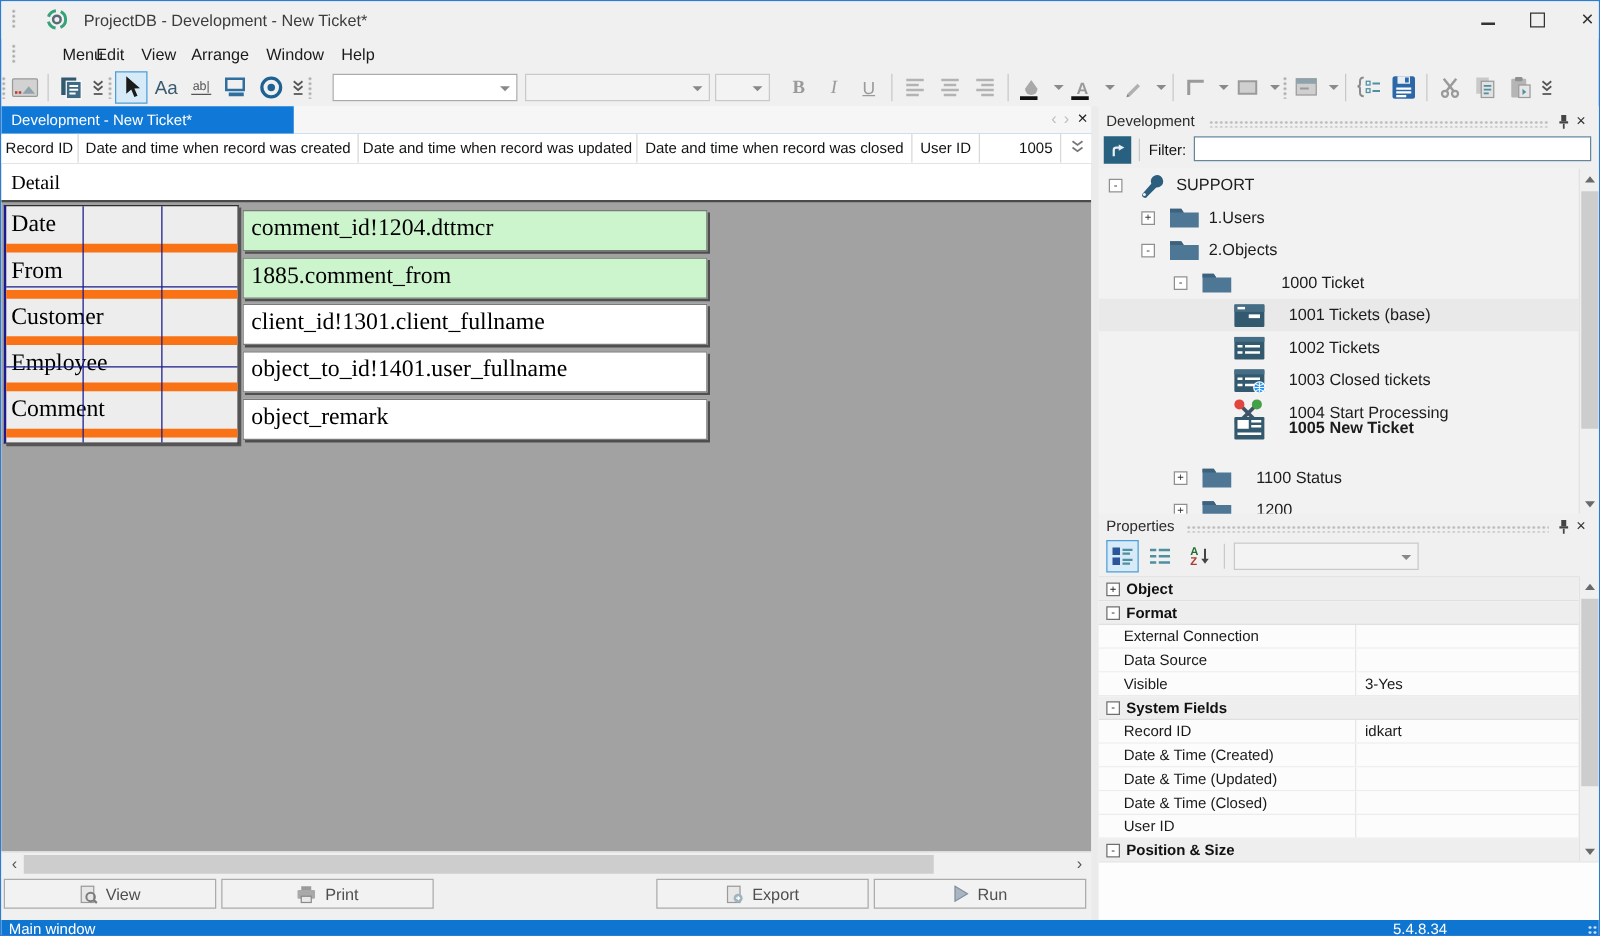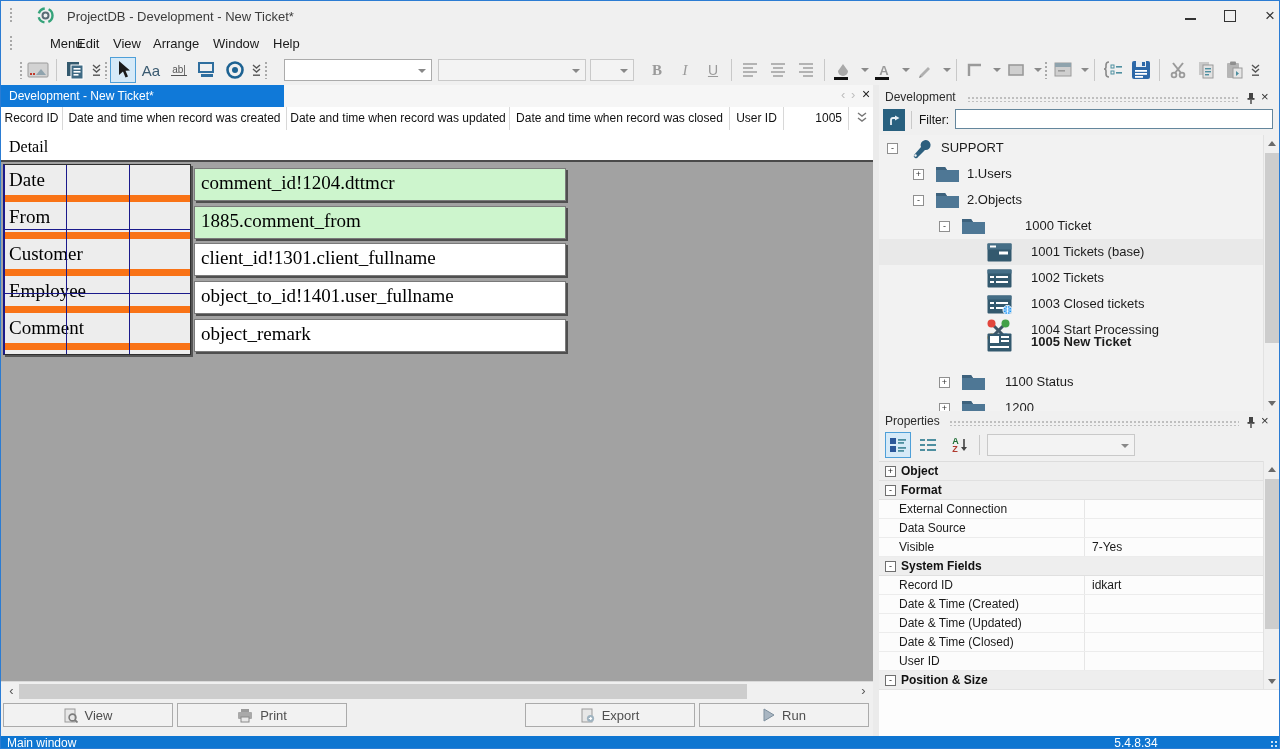--- a/index.html
+++ b/index.html
@@ -11,38 +11,38 @@
   
   .titlebar{position:absolute;left:0;top:0;width:100%;height:30px;background:#f0f0f0;}
   .title-text{position:absolute;left:66px;top:8px;font-size:13px;color:#3c3c3c;}
   .wbtn{position:absolute;top:0;width:42px;height:30px;display:flex;align-items:center;justify-content:center;color:#333;font-size:15px;}
   .max-glyph{width:10px;height:10px;border:1.5px solid #333;}
   .min-glyph{width:11px;height:2px;background:#333;margin-top:6px;}
   .menubar{position:absolute;left:0;top:30px;width:100%;height:24px;}
   .menu-item{position:absolute;top:3px;font-size:13px;color:#1a1a1a;padding:2px 4px;}
   .grip{width:4px;height:18px;background-image:radial-gradient(#a9a9a9 1px,transparent 1.2px);background-size:4px 4px;}
   
-  .toolbar{position:absolute;left:0;top:54px;width:100%;height:30px;display:flex;align-items:center;gap:2px;padding-left:18px;box-sizing:border-box;}
+  .toolbar{position:absolute;left:0;top:54px;width:100%;height:30px;display:flex;align-items:center;gap:2px;padding-left:0;box-sizing:border-box;}
   .tbi{height:26px;min-width:26px;display:flex;align-items:center;justify-content:center;position:relative;}
   .tbi.sel{border:1px solid #4e9fd8;background:#d6eaf8;box-sizing:border-box;}
   .tsep{width:1px;height:22px;background:#c8c8c8;margin:0 3px;}
   .ovf{display:flex;flex-direction:column;align-items:center;justify-content:center;width:12px;gap:1px;}
   .ddarrow{width:0;height:0;border-left:4px solid transparent;border-right:4px solid transparent;border-top:4px solid #8a8a8a;margin-left:3px;}
   .combo{height:22px;background:#fff;border:1px solid #ababab;position:relative;box-sizing:border-box;}
   .combo.disabled{background:#f3f3f3;border-color:#c9c9c9;}
   .combo .ca{position:absolute;right:5px;top:9px;width:0;height:0;border-left:4px solid transparent;border-right:4px solid transparent;border-top:4px solid #888;}
   .glyphB{font-size:15px;font-weight:bold;color:#9a9a9a;font-family:"Liberation Serif",serif;}
   .glyphI{font-size:15px;font-style:italic;color:#9a9a9a;font-family:"Liberation Serif",serif;}
   .glyphU{font-size:14px;text-decoration:underline;color:#9a9a9a;}
   .alignbars{display:flex;flex-direction:column;gap:2px;}
   .alignbars i{display:block;height:2px;background:#b3b3b3;}
   .colorbar{position:absolute;left:4px;bottom:3px;width:14px;height:3px;background:#111;}
   
   .tabstrip{position:absolute;left:0;top:84px;width:872px;height:22px;background:#f6f6f6;border-bottom:1px solid #1079d8;}
-  .tab-active{position:absolute;left:0;top:0;height:22px;width:283px;background:#1079d8;color:#fff;font-size:12px;line-height:22px;padding-left:8px;box-sizing:border-box;}
+  .tab-active{position:absolute;left:0;top:0;height:22px;width:234px;background:#1079d8;color:#fff;font-size:12px;line-height:22px;padding-left:8px;box-sizing:border-box;}
   .tab-nav{position:absolute;top:2px;font-size:13px;color:#bdbdbd;}
   .tab-x{position:absolute;top:1px;font-size:14px;color:#222;}
   
   .colheader{position:absolute;left:0;top:106px;width:872px;height:24px;background:#fff;border-bottom:1px solid #b5b5b5;}
   .hcell{position:absolute;top:0;height:23px;line-height:23px;font-size:12px;color:#111;text-align:center;border-right:1px solid #d8d8d8;box-sizing:border-box;overflow:hidden;white-space:nowrap;}
   
   .canvas{position:absolute;left:0;top:130px;width:872px;height:550px;background:#a2a2a2;}
   .band{position:absolute;left:0;top:0;width:100%;height:31px;background:#fff;border-bottom:2px solid #4a4a4a;box-sizing:border-box;}
   .band-label{position:absolute;left:8px;top:7px;font-family:"Liberation Serif","DejaVu Serif",serif;font-size:16px;color:#000;}
   .ltable{position:absolute;left:2px;top:33px;width:188px;height:191px;background:#ededed;border:1px solid #2f2f2f;border-left:2px solid #1a1a8c;box-shadow:2px 2px 0 #555;box-sizing:border-box;}
@@ -669,21 +669,21 @@
     <div class="prow" style="top:38px;">
       <span class="pname">External Connection</span>
       <span class="pval"></span>
     </div>
     <div class="prow" style="top:57px;">
       <span class="pname">Data Source</span>
       <span class="pval"></span>
     </div>
     <div class="prow" style="top:76px;">
       <span class="pname">Visible</span>
-      <span class="pval">7-Yes</span>
+      <span class="pval">3-Yes</span>
     </div>
     <div class="prow cat" style="top:95px;">
       <span class="pexp">-</span>
       <span class="pcat">System Fields</span>
     </div>
     <div class="prow" style="top:114px;">
       <span class="pname">Record ID</span>
       <span class="pval">idkart</span>
     </div>
     <div class="prow" style="top:133px;">

